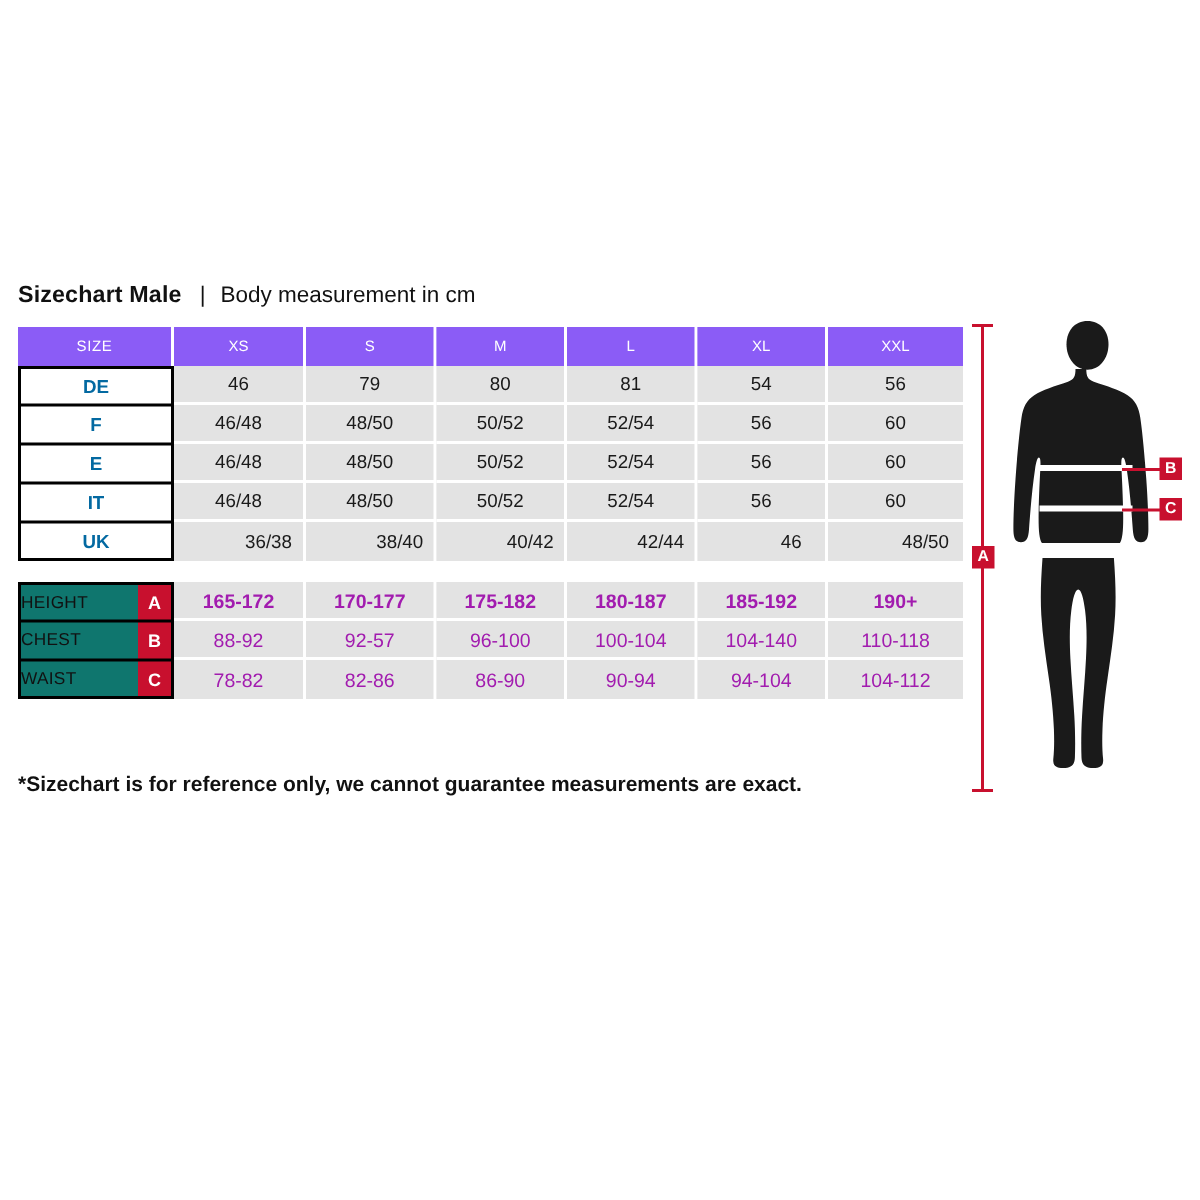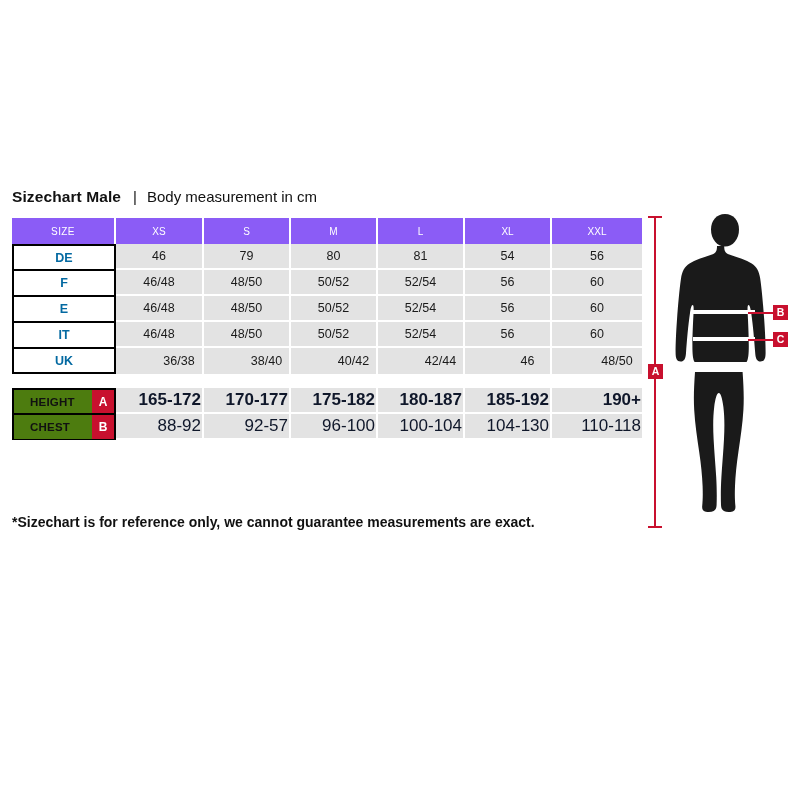--- a/index.html
+++ b/index.html
@@ -98,26 +98,26 @@
     font-size: 12.5px;
   }
   .rgn-row .val:last-child { border-right: none; }
   .rgn-row.last .val { border-bottom: none; padding-left: 41px; }
 
   
   .spacer-row td { height: 12px; background: #ffffff; border: none; }
 
   
   .meas-row .meas-name {
-    background: #4d7c0f;
+    background: #0f766e;
     color: #111111;
-    font-weight: bold;
+    font-weight: normal;
     font-size: 11.5px;
     text-align: left;
-    padding-left: 16px;
+    padding-left: 0;
     border: 2px solid #000000;
     border-right: none;
     border-bottom: 1px solid #000000;
     border-top: 1px solid #000000;
     letter-spacing: 0.2px;
   }
   .meas-row.firstm .meas-name { border-top: 2px solid #000000; }
   .meas-row.lastm .meas-name { border-bottom: 2px solid #000000; }
 
   .meas-row .meas-key {
@@ -129,25 +129,24 @@
     text-align: center;
     border-top: 1px solid #000000;
     border-bottom: 1px solid #000000;
     border-right: 2px solid #000000;
   }
   .meas-row.firstm .meas-key { border-top: 2px solid #000000; }
   .meas-row.lastm .meas-key { border-bottom: 2px solid #000000; }
 
   .meas-row .val {
     background: #e3e3e3;
-    color: #0f172a;
+    color: #a21caf;
     border-right: 2px solid #ffffff;
     border-bottom: 2px solid #ffffff;
-    font-size: 17px;
-    text-align: right;
+    font-size: 13px;
   }
   .meas-row .val:last-child { border-right: none; }
   .meas-row.lastm .val { border-bottom: none; }
   .meas-row.firstm .val { font-weight: bold; }
 
   
   .footnote {
     position: absolute;
     left: 12px;
     top: 514px;
@@ -322,24 +321,34 @@
         <td class="cell val">190+</td>
       </tr>
 
       <tr class="meas-row">
         <td class="cell meas-name">CHEST</td>
         <td class="cell meas-key">B</td>
         <td class="cell val">88-92</td>
         <td class="cell val">92-57</td>
         <td class="cell val">96-100</td>
         <td class="cell val">100-104</td>
-        <td class="cell val">104-130</td>
+        <td class="cell val">104-140</td>
         <td class="cell val">110-118</td>
       </tr>
 
+      <tr class="meas-row lastm">
+        <td class="cell meas-name">WAIST</td>
+        <td class="cell meas-key">C</td>
+        <td class="cell val">78-82</td>
+        <td class="cell val">82-86</td>
+        <td class="cell val">86-90</td>
+        <td class="cell val">90-94</td>
+        <td class="cell val">94-104</td>
+        <td class="cell val">104-112</td>
+      </tr>
     </tbody>
   </table>
 
   <div class="footnote">*Sizechart is for reference only, we cannot guarantee measurements are exact.</div>
 
   <div class="figure-area">
 
     <div class="line-a"></div>
     <div class="cap-a-top"></div>
     <div class="cap-a-bot"></div>

